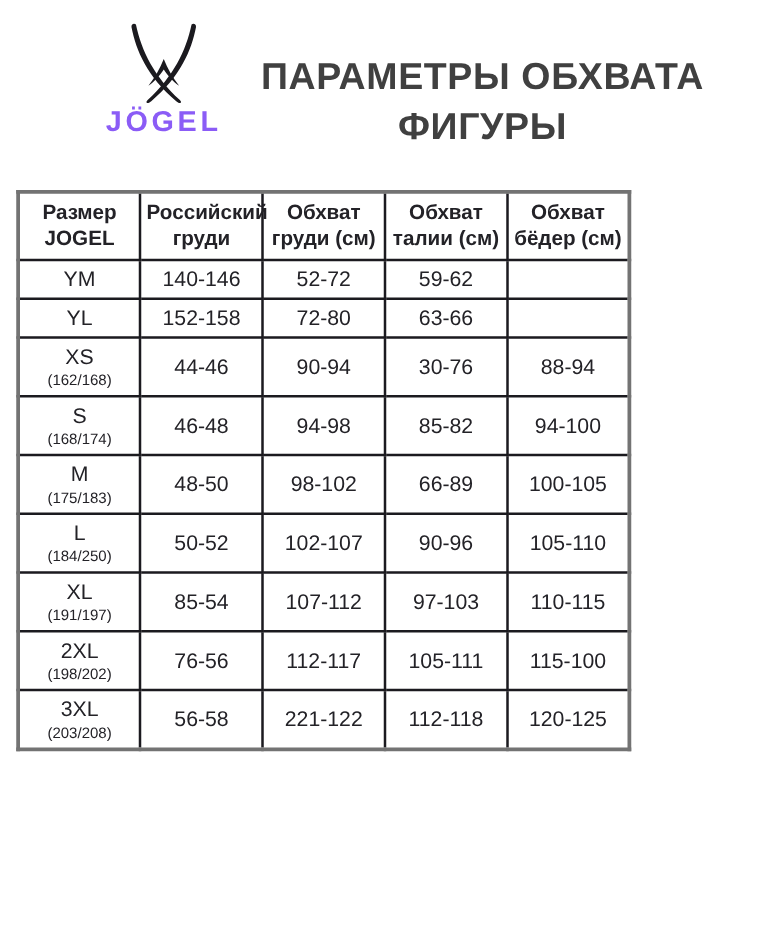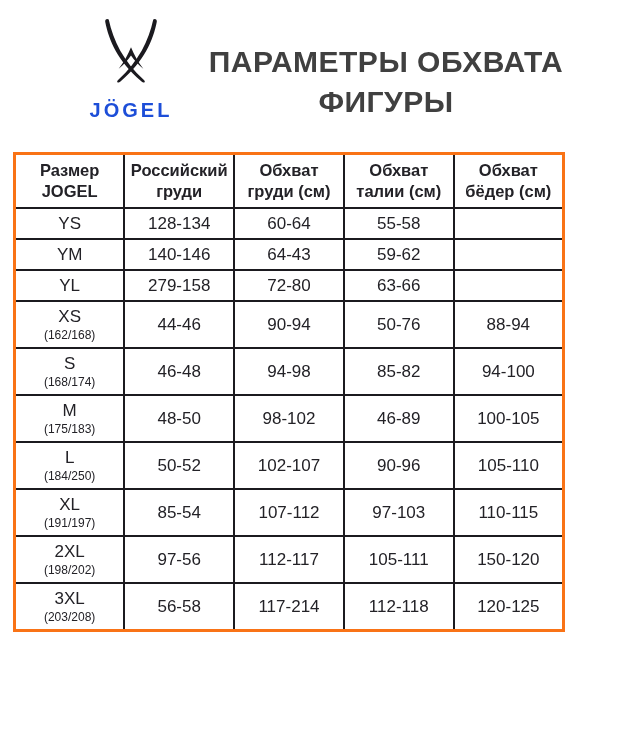--- a/index.html
+++ b/index.html
@@ -30,48 +30,48 @@
     display: flex;
     flex-direction: column;
     align-items: center;
   }
   .logo-mark {
     width: 78px;
     height: 66px;
     display: block;
   }
   .logo-wordmark {
-    margin-top: 15px;
-    font-size: 20px;
+    margin-top: 0;
+    font-size: 23px;
     font-weight: bold;
     letter-spacing: 3px;
-    color: #1d4ed8;
+    color: #8b5cf6;
   }
   .title-block {
     flex: 1 1 auto;
     text-align: center;
     padding-right: 58px;
     padding-top: 24px;
   }
   .title-line {
     font-size: 30px;
     line-height: 40px;
     font-weight: bold;
     letter-spacing: 0.5px;
     color: #404040;
     white-space: nowrap;
   }
 
   
   .size-table {
     margin: 30px auto 0 13px;
-    width: 552px;
+    width: 492px;
     border-collapse: collapse;
     table-layout: fixed;
-    border: 3px solid #f97316;
+    border: 3px solid #737373;
   }
   .size-table th,
   .size-table td {
     border: 2px solid #1b1a1f;
     text-align: center;
     vertical-align: middle;
     padding: 0 4px;
     color: #232227;
   }
   .size-table th {
@@ -122,73 +122,64 @@
 груди (см)</th>
         <th>Обхват
 талии (см)</th>
         <th>Обхват
 бёдер (см)</th>
       </tr>
     </thead>
     <tbody>
         <tr class="youth">
           <td>
-            <div class="size-line">YS</div>
-          </td>
-          <td>128-134</td>
-          <td>60-64</td>
-          <td>55-58</td>
-          <td></td>
-        </tr>
-        <tr class="youth">
-          <td>
             <div class="size-line">YM</div>
           </td>
           <td>140-146</td>
-          <td>64-43</td>
+          <td>52-72</td>
           <td>59-62</td>
           <td></td>
         </tr>
         <tr class="youth">
           <td>
             <div class="size-line">YL</div>
           </td>
-          <td>279-158</td>
+          <td>152-158</td>
           <td>72-80</td>
           <td>63-66</td>
           <td></td>
         </tr>
         <tr class="adult">
           <td>
             <div class="size-line">XS</div>
             <div class="size-sub">(162/168)</div>
           </td>
           <td>44-46</td>
           <td>90-94</td>
-          <td>50-76</td>
+          <td>30-76</td>
           <td>88-94</td>
         </tr>
         <tr class="adult">
           <td>
             <div class="size-line">S</div>
             <div class="size-sub">(168/174)</div>
           </td>
           <td>46-48</td>
           <td>94-98</td>
           <td>85-82</td>
           <td>94-100</td>
         </tr>
         <tr class="adult">
           <td>
             <div class="size-line">M</div>
             <div class="size-sub">(175/183)</div>
           </td>
           <td>48-50</td>
           <td>98-102</td>
-          <td>46-89</td>
+          <td>66-89</td>
           <td>100-105</td>
         </tr>
         <tr class="adult">
           <td>
             <div class="size-line">L</div>
             <div class="size-sub">(184/250)</div>
           </td>
           <td>50-52</td>
           <td>102-107</td>
           <td>90-96</td>
@@ -202,31 +193,31 @@
           <td>85-54</td>
           <td>107-112</td>
           <td>97-103</td>
           <td>110-115</td>
         </tr>
         <tr class="adult">
           <td>
             <div class="size-line">2XL</div>
             <div class="size-sub">(198/202)</div>
           </td>
-          <td>97-56</td>
+          <td>76-56</td>
           <td>112-117</td>
           <td>105-111</td>
-          <td>150-120</td>
+          <td>115-100</td>
         </tr>
         <tr class="adult">
           <td>
             <div class="size-line">3XL</div>
             <div class="size-sub">(203/208)</div>
           </td>
           <td>56-58</td>
-          <td>117-214</td>
+          <td>221-122</td>
           <td>112-118</td>
           <td>120-125</td>
         </tr>
       </tbody>
   </table>
 
 </div>
 
 </body></html>

